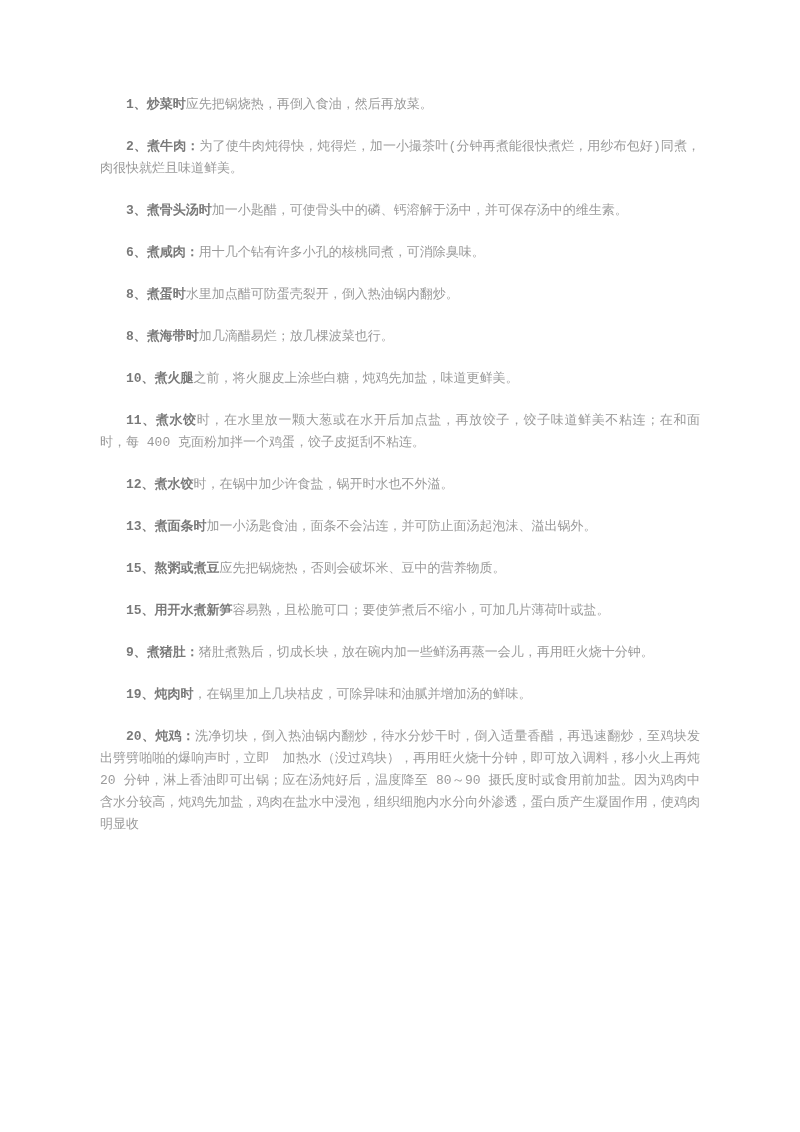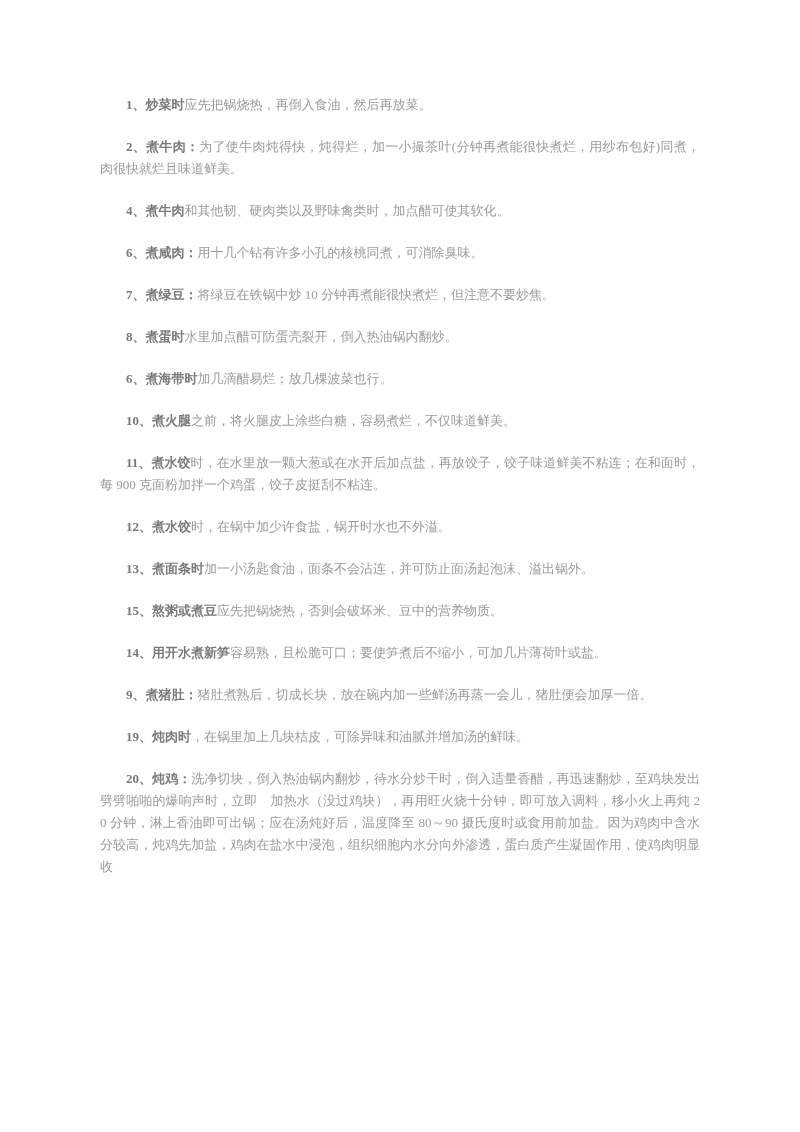--- a/index.html
+++ b/index.html
@@ -12,20 +12,21 @@
     height: 1132px;
     position: relative;
     overflow: hidden;
     font-family: "Liberation Serif", serif;
   }
   .doc {
     position: absolute;
     left: 100px;
     top: 94px;
     width: 600px;
+    font-family: Liberation Mono, monospace;
   }
   p.item {
     margin: 0 0 20px 0;
     font-size: 13px;
     line-height: 22px;
     color: #9a9a9a;
     text-align: justify;
     text-indent: 2em;
     word-break: break-all;
   }
@@ -38,44 +39,43 @@
   }
 </style>
 </head>
 <body>
 
 <div class="doc">
   <p class="item"><span class="term">1、炒菜时</span><span class="rest">应先把锅烧热，再倒入食油，然后再放菜。</span></p>
 
   <p class="item"><span class="term">2、煮牛肉：</span><span class="rest">为了使牛肉炖得快，炖得烂，加一小撮茶叶(分钟再煮能很快煮烂，用纱布包好)同煮，肉很快就烂且味道鲜美。</span></p>
 
+  <p class="item"><span class="term">3、煮骨头汤时</span><span class="rest">加一小匙醋，可使骨头中的磷、钙溶解于汤中，并可保存汤中的维生素。</span></p>
 
-  <p class="item"><span class="term">4、煮牛肉</span><span class="rest">和其他韧、硬肉类以及野味禽类时，加点醋可使其软化。</span></p>
 
 
   <p class="item"><span class="term">6、煮咸肉：</span><span class="rest">用十几个钻有许多小孔的核桃同煮，可消除臭味。</span></p>
 
-  <p class="item"><span class="term">7、煮绿豆：</span><span class="rest">将绿豆在铁锅中炒 10 分钟再煮能很快煮烂，但注意不要炒焦。</span></p>
 
   <p class="item"><span class="term">8、煮蛋时</span><span class="rest">水里加点醋可防蛋壳裂开，倒入热油锅内翻炒。</span></p>
 
-  <p class="item"><span class="term">6、煮海带时</span><span class="rest">加几滴醋易烂；放几棵波菜也行。</span></p>
+  <p class="item"><span class="term">8、煮海带时</span><span class="rest">加几滴醋易烂；放几棵波菜也行。</span></p>
 
-  <p class="item"><span class="term">10、煮火腿</span><span class="rest">之前，将火腿皮上涂些白糖，容易煮烂，不仅味道鲜美。</span></p>
+  <p class="item"><span class="term">10、煮火腿</span><span class="rest">之前，将火腿皮上涂些白糖，炖鸡先加盐，味道更鲜美。</span></p>
 
-  <p class="item"><span class="term">11、煮水饺</span><span class="rest">时，在水里放一颗大葱或在水开后加点盐，再放饺子，饺子味道鲜美不粘连；在和面时，每 900 克面粉加拌一个鸡蛋，饺子皮挺刮不粘连。</span></p>
+  <p class="item"><span class="term">11、煮水饺</span><span class="rest">时，在水里放一颗大葱或在水开后加点盐，再放饺子，饺子味道鲜美不粘连；在和面时，每 400 克面粉加拌一个鸡蛋，饺子皮挺刮不粘连。</span></p>
 
   <p class="item"><span class="term">12、煮水饺</span><span class="rest">时，在锅中加少许食盐，锅开时水也不外溢。</span></p>
 
   <p class="item"><span class="term">13、煮面条时</span><span class="rest">加一小汤匙食油，面条不会沾连，并可防止面汤起泡沫、溢出锅外。</span></p>
 
 
   <p class="item"><span class="term">15、熬粥或煮豆</span><span class="rest">应先把锅烧热，否则会破坏米、豆中的营养物质。</span></p>
 
-  <p class="item"><span class="term">14、用开水煮新笋</span><span class="rest">容易熟，且松脆可口；要使笋煮后不缩小，可加几片薄荷叶或盐。</span></p>
+  <p class="item"><span class="term">15、用开水煮新笋</span><span class="rest">容易熟，且松脆可口；要使笋煮后不缩小，可加几片薄荷叶或盐。</span></p>
 
-  <p class="item"><span class="term">9、煮猪肚：</span><span class="rest">猪肚煮熟后，切成长块，放在碗内加一些鲜汤再蒸一会儿，猪肚便会加厚一倍。</span></p>
+  <p class="item"><span class="term">9、煮猪肚：</span><span class="rest">猪肚煮熟后，切成长块，放在碗内加一些鲜汤再蒸一会儿，再用旺火烧十分钟。</span></p>
 
 
   <p class="item"><span class="term">19、炖肉时</span><span class="rest">，在锅里加上几块桔皮，可除异味和油腻并增加汤的鲜味。</span></p>
 
   <p class="item"><span class="term">20、炖鸡：</span><span class="rest">洗净切块，倒入热油锅内翻炒，待水分炒干时，倒入适量香醋，再迅速翻炒，至鸡块发出劈劈啪啪的爆响声时，立即　加热水（没过鸡块），再用旺火烧十分钟，即可放入调料，移小火上再炖 20 分钟，淋上香油即可出锅；应在汤炖好后，温度降至 80～90 摄氏度时或食用前加盐。因为鸡肉中含水分较高，炖鸡先加盐，鸡肉在盐水中浸泡，组织细胞内水分向外渗透，蛋白质产生凝固作用，使鸡肉明显收</span></p>
 </div>
 
 </body></html>

